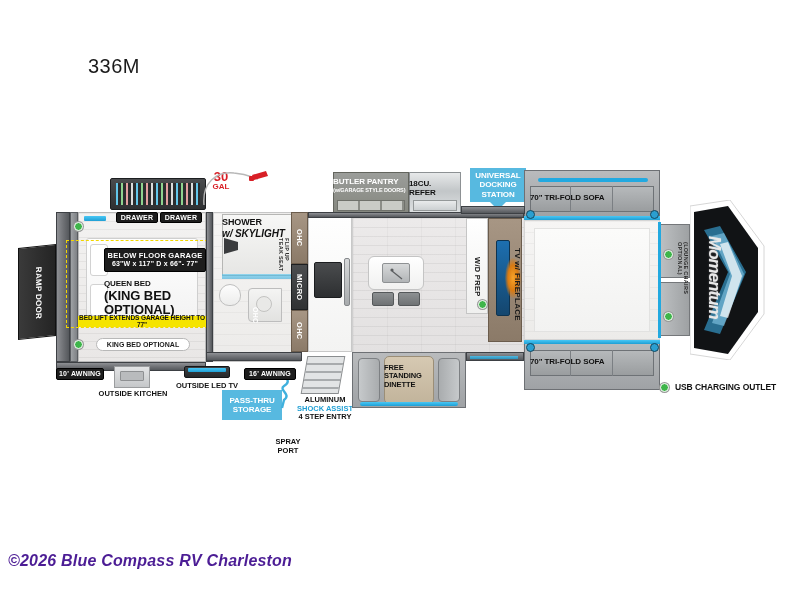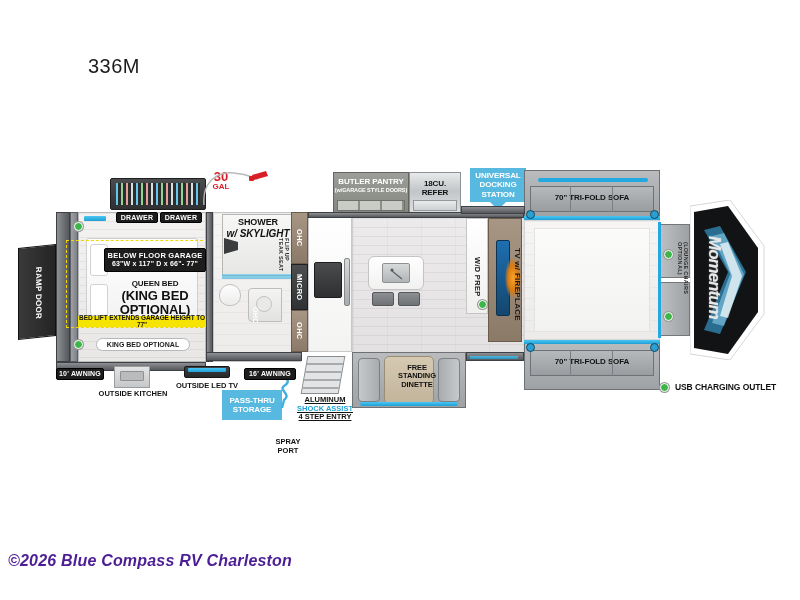--- a/index.html
+++ b/index.html
@@ -86,21 +86,21 @@
     text-align:center; border-radius:7px; line-height:1.05;
   }
   .chip-yellow {
     background:#f5e400; color:#111;
     font-size:6.5px; font-weight:bold;
     display:flex; align-items:center; justify-content:center;
     text-align:center; line-height:1.05; letter-spacing:-.1px;
   }
   .lab {
     color:#111; font-size:8px; font-weight:bold;
-    text-align:center; line-height:1.1; letter-spacing:-.1px;
+    text-align:left; line-height:1.1; letter-spacing:-.1px;
   }
   .lab-w { color:#fff; }
   .vlab {
     color:#fff; font-size:7.5px; font-weight:bold;
     writing-mode: vertical-rl; text-orientation: mixed;
     display:flex; align-items:center; justify-content:center;
     letter-spacing:.3px; line-height:1;
   }
   .vlab-dark { color:#1a1a1a; }
 
@@ -368,21 +368,21 @@
       <path d="M12 2 C 4 8, 18 12, 8 18 C 2 22, 16 26, 8 32 L6 40" fill="none" stroke="#3fb0dd" stroke-width="2.4"></path>
     </svg>
     <div class="abs cap" style="left:268px;top:410px;width:40px;margin-top:28px;">
       <div>SPRAY</div>
       <div>PORT</div>
     </div>
 
     <div class="abs chip" style="left:244px;top:368px;width:52px;height:12px;">16' AWNING</div>
 
     <div class="abs" style="left:304px;top:356px;width:38px;height:38px;background:repeating-linear-gradient(180deg,#e2e4e5 0px,#e2e4e5 6px,#a8abad 6px,#a8abad 8px);border:1px solid #8a8d8f;transform:skewX(-10deg);"></div>
-    <div class="abs cap" style="left:288px;top:396px;width:74px;text-decoration:underline;">
+    <div class="abs cap" style="left:288px;top:396px;width:74px;">
       <div>ALUMINUM</div>
       <div class="cap-blue">SHOCK ASSIST</div>
       <div>4 STEP ENTRY</div>
     </div>
 
     <div class="abs slide" style="left:352px;top:352px;width:114px;height:56px;"></div>
     <div class="abs" style="left:358px;top:358px;width:22px;height:44px;background:linear-gradient(90deg,#c6c9cb,#a9acae);border:1px solid #7d8083;border-radius:4px;"></div>
     <div class="abs" style="left:438px;top:358px;width:22px;height:44px;background:linear-gradient(90deg,#a9acae,#c6c9cb);border:1px solid #7d8083;border-radius:4px;"></div>
     <div class="abs" style="left:384px;top:356px;width:50px;height:48px;background:linear-gradient(180deg,#d6c9b2,#c2b49b);border:1px solid #9b8e77;border-radius:5px;"></div>
     <div class="abs lab" style="left:384px;top:364px;width:66px;font-size:7.5px;">

